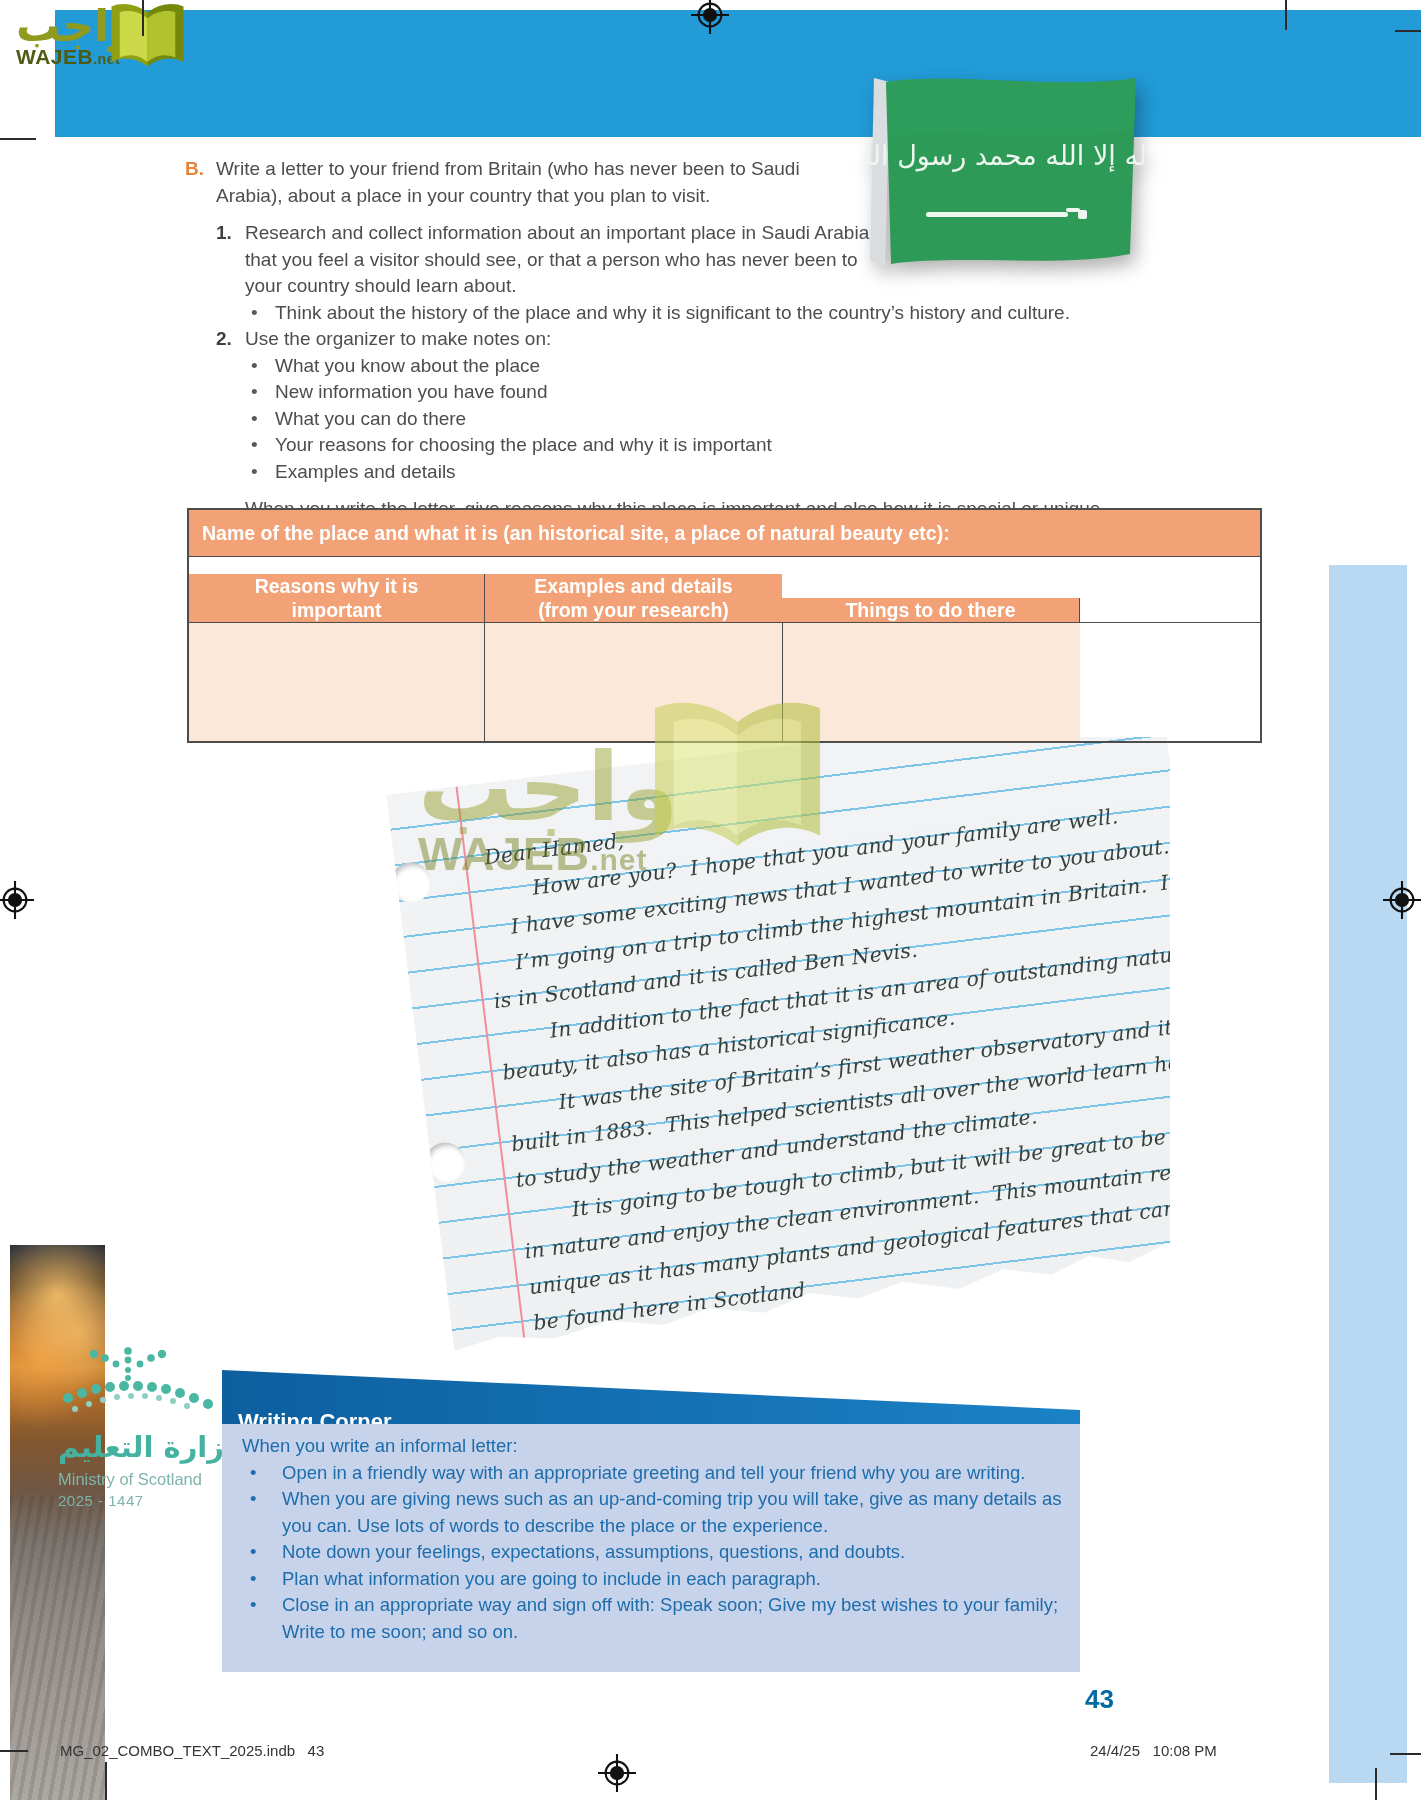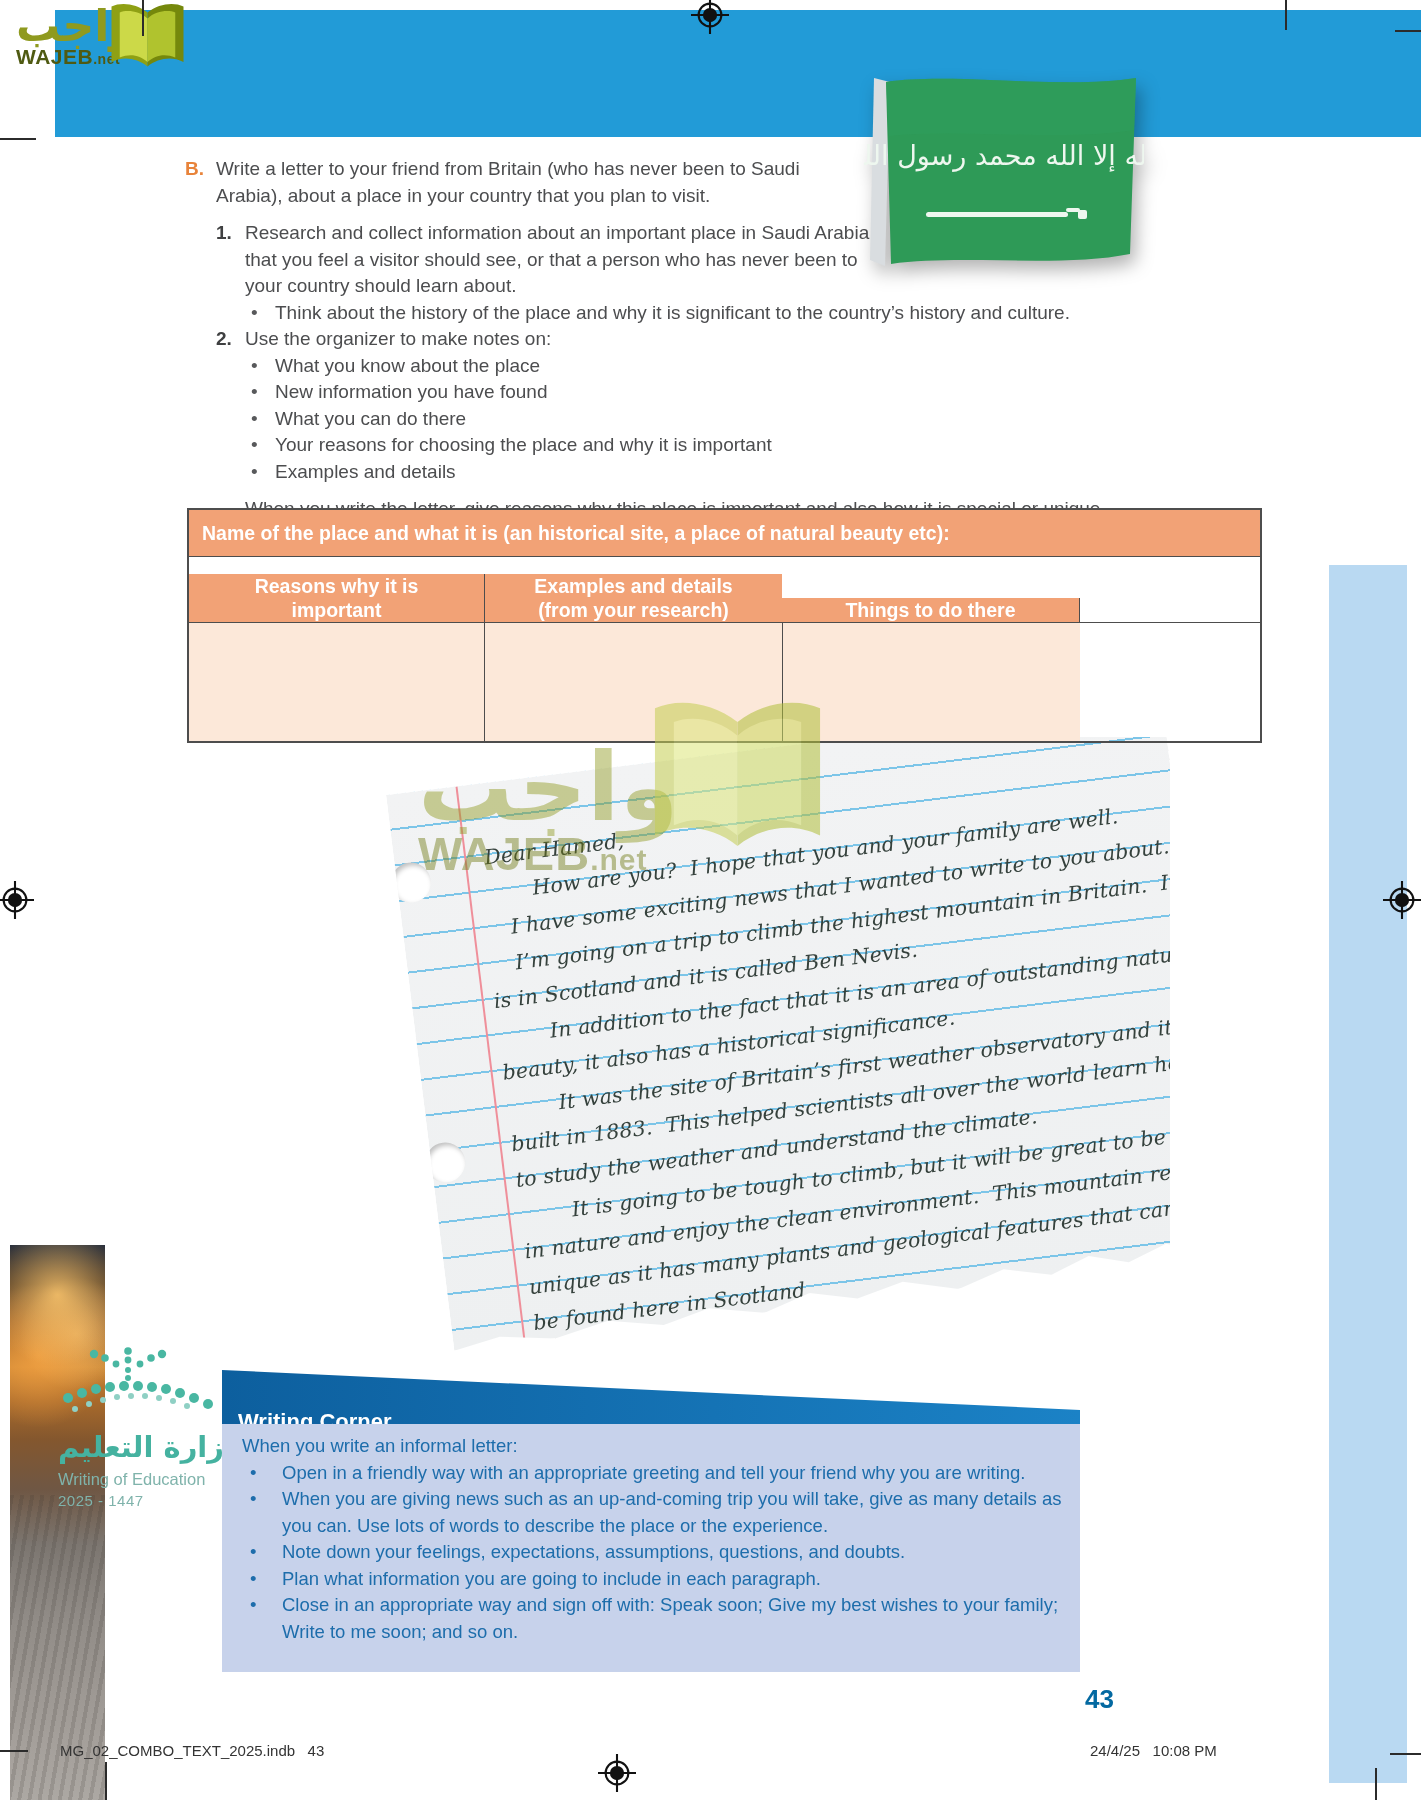--- a/index.html
+++ b/index.html
@@ -279,21 +279,21 @@
           <circle cx="45" cy="60" r="3"></circle>
         <circle cx="59" cy="57" r="3"></circle>
           <circle cx="73" cy="56" r="3"></circle>
           <circle cx="87" cy="56" r="3"></circle>
         <circle cx="101" cy="58" r="3"></circle>
           <circle cx="115" cy="61" r="3"></circle>
           <circle cx="129" cy="66" r="3"></circle>
       </g>
     </svg>
     <div class="ar">وزارة التعليم</div>
-    <div class="en">Writing of Education</div>
+    <div class="en">Ministry of Scotland</div>
     <div class="yr">2025 - 1447</div>
   </div>
 
   <div class="right-band"></div>
   <div class="photo-strip">
     <div class="cobbles"></div>
   </div>
 
   <div class="pageno">43</div>
   <div class="foot foot-left">MG_02_COMBO_TEXT_2025.indb   43</div>

